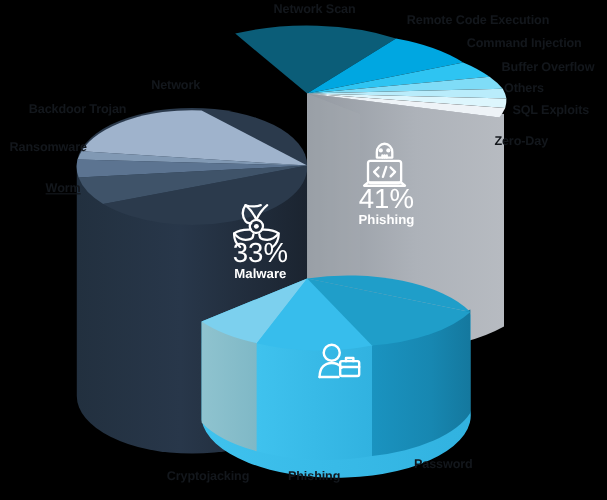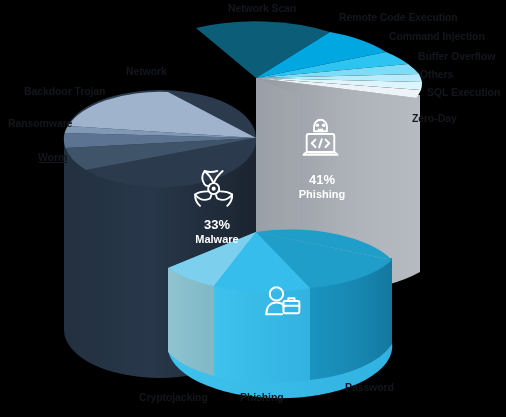--- a/index.html
+++ b/index.html
@@ -3,21 +3,21 @@
 <meta charset="utf-8">
 <style>
   html,body{margin:0;padding:0;background:#000;}
   body{width:506px;height:417px;overflow:hidden;
        font-family:"Liberation Sans","DejaVu Sans",sans-serif;}
   #stage{position:relative;width:506px;height:417px;background:#000;}
   svg.chart{position:absolute;left:0;top:0;width:506px;height:417px;}
   .olabel{position:absolute;color:#13171c;font-size:10.5px;font-weight:700;
           letter-spacing:-0.1px;white-space:nowrap;line-height:1;}
   .ctr{position:absolute;text-align:center;color:#ffffff;white-space:nowrap;}
-  .ctr .pct{font-size:13px;font-weight:700;line-height:1.05;margin-top:20px;}
+  .ctr .pct{font-size:23px;font-weight:400;line-height:1.05;}
   .ctr .nm{font-size:11px;font-weight:700;line-height:1.3;}
 </style>
 </head>
 <body>
 
 <div id="stage">
 
   <svg class="chart" viewBox="0 0 506 417">
     <defs>
       <linearGradient id="gMalSide" x1="0" y1="0" x2="1" y2="0">
@@ -125,21 +125,21 @@
       <path d="M26.5,17 v-3 h7 v3"></path>
       <path d="M21,22.5 h18"></path>
     </g>
   </svg>
 
   <div class="olabel" style="left:228px;top:3px;">Network Scan</div>
   <div class="olabel" style="left:389px;top:31px;">Command Injection</div>
   <div class="olabel" style="left:339px;top:12px;">Remote Code Execution</div>
   <div class="olabel" style="left:418px;top:51px;">Buffer Overflow</div>
   <div class="olabel" style="left:420px;top:69px;">Others</div>
-  <div class="olabel" style="left:427px;top:87px;">SQL Execution</div>
+  <div class="olabel" style="left:427px;top:87px;">SQL Exploits</div>
   <div class="olabel" style="left:412px;top:113px;">Zero-Day</div>
 
   <div class="olabel" style="left:345px;top:382px;text-align:right;">Password</div>
   <div class="olabel" style="left:240px;top:392px;">Phishing</div>
   <div class="olabel" style="left:139px;top:392px;">Cryptojacking</div>
 
   <div class="olabel" style="left:38px;top:152px;text-decoration:underline;">Worm</div>
   <div class="olabel" style="left:8px;top:118px;">Ransomware</div>
   <div class="olabel" style="left:24px;top:86px;">Backdoor Trojan</div>
   <div class="olabel" style="left:126px;top:66px;">Network</div>

